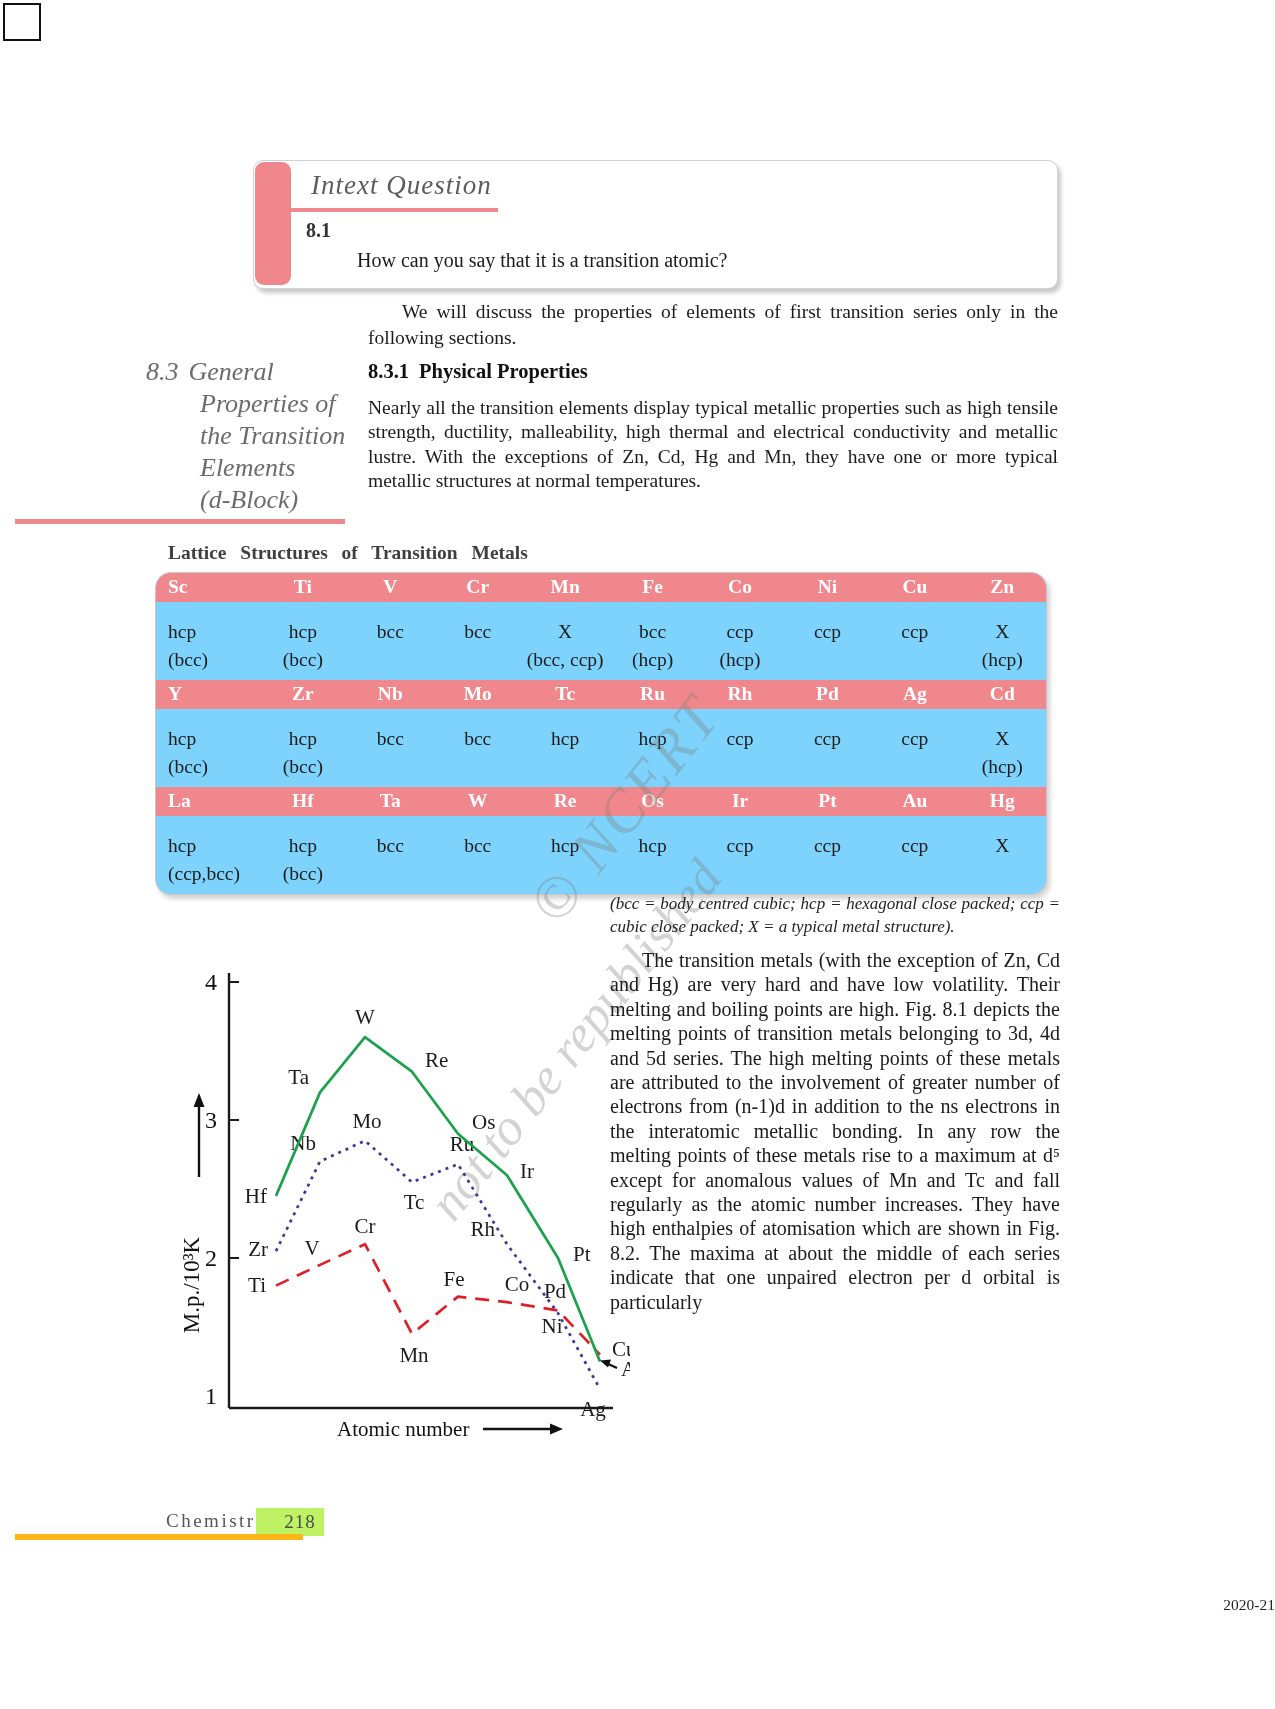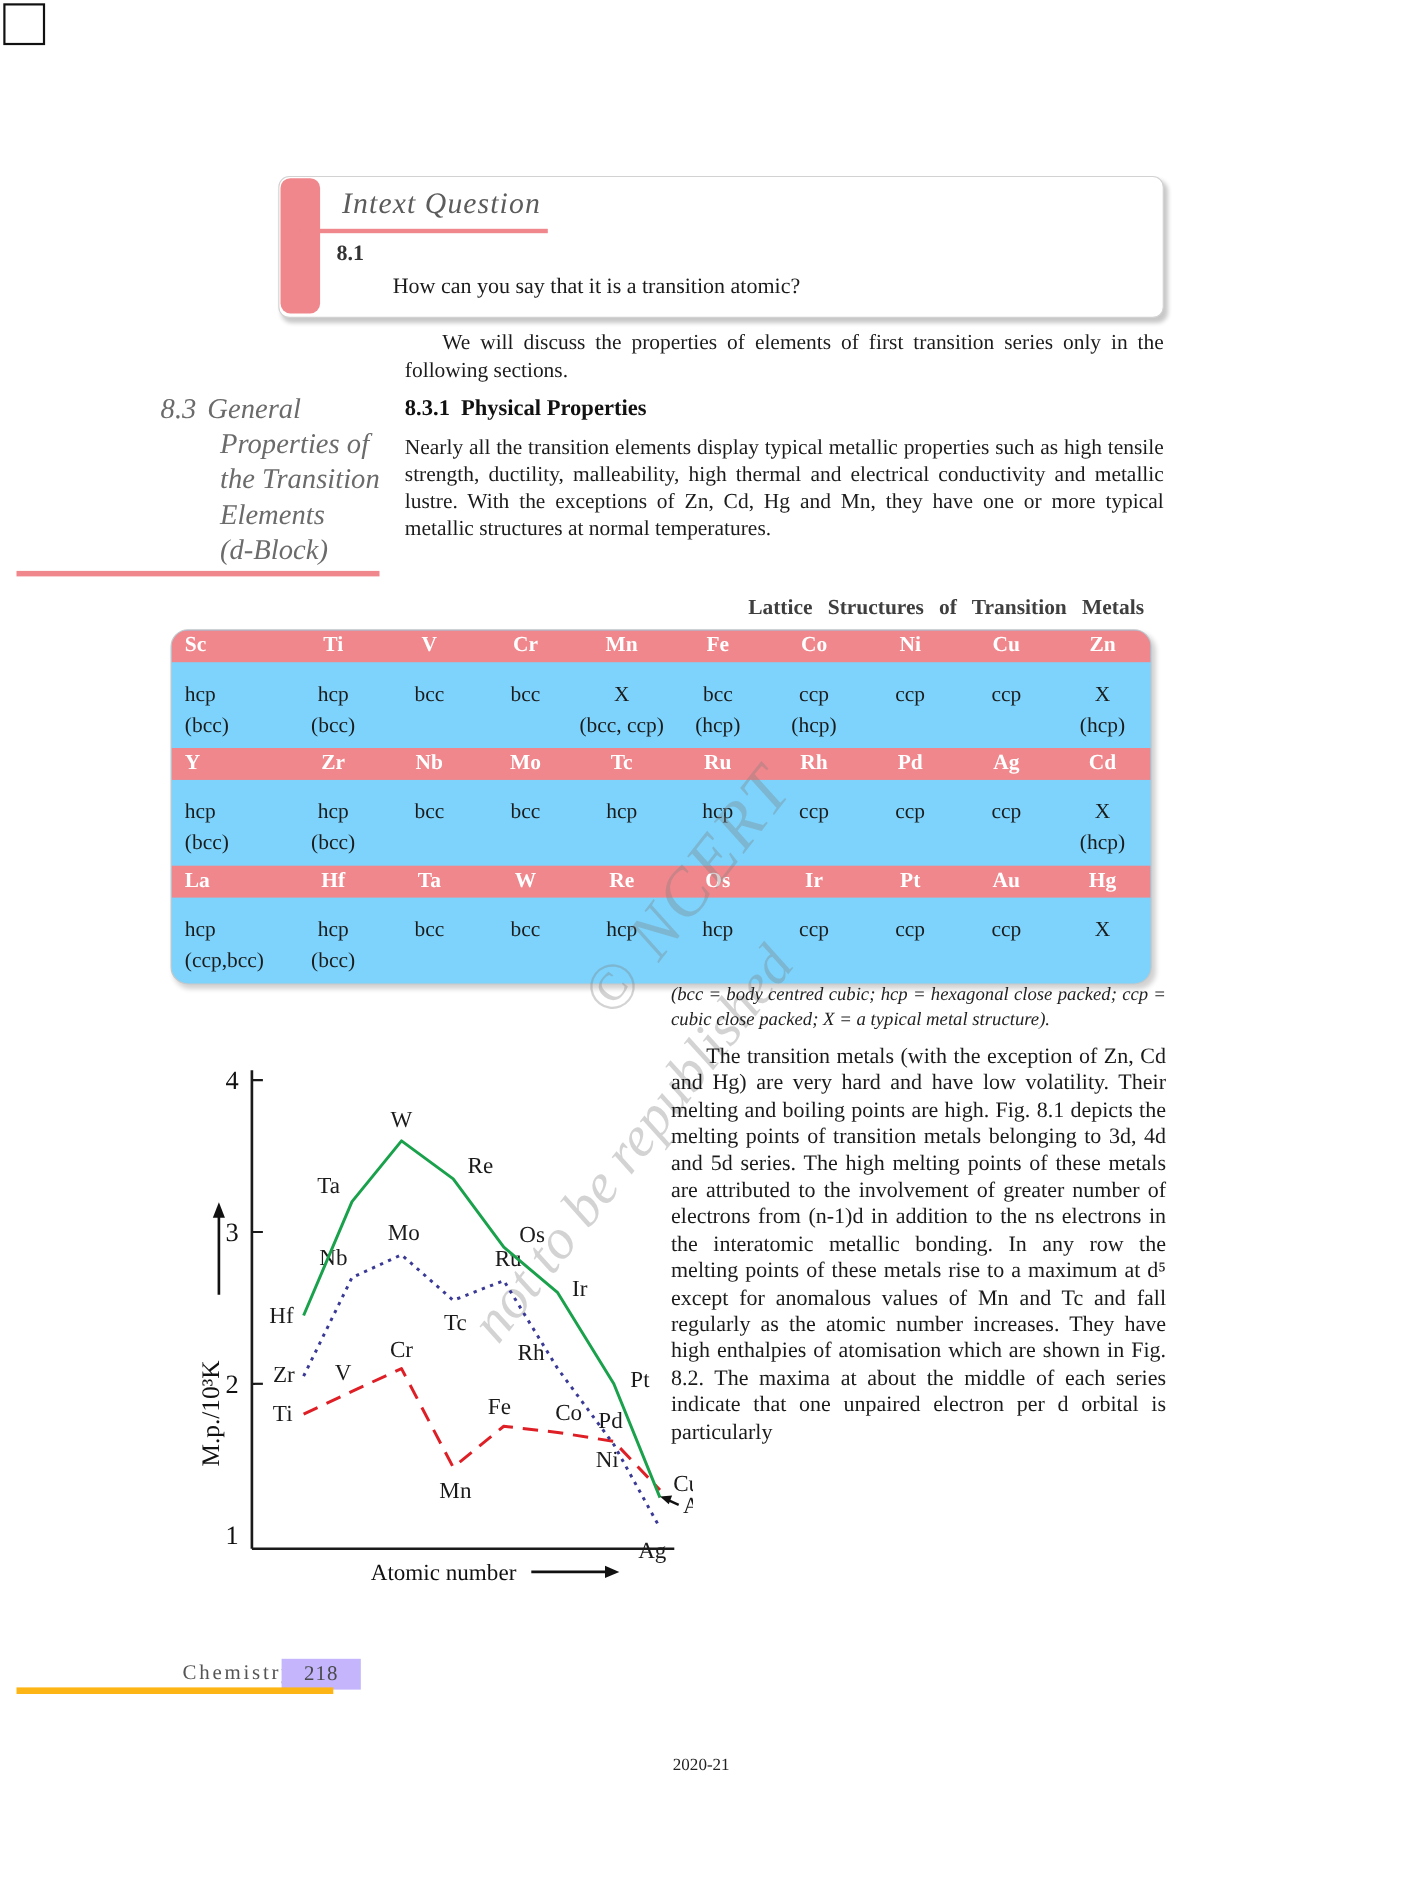--- a/index.html
+++ b/index.html
@@ -21,21 +21,21 @@
   
   .sec-head{left:146px;top:356px;width:230px;font-size:26px;font-style:italic;color:#6b6b6b;line-height:32px;}
   .sec-head .num{font-style:italic;margin-right:10px;}
   .sec-head .cont{padding-left:54px;}
   .pink-rule{left:15px;top:519px;width:330px;height:4.5px;background:#EF878C;}
   
   .subsec{left:368px;top:360px;font-size:20.5px;font-weight:bold;color:#111;}
   .subsec .n{margin-right:10px;}
   .subpara{left:368px;top:396px;width:690px;font-size:19.5px;line-height:24.4px;text-align:justify;}
   
-  .tbl-title{left:150px;top:542px;width:890px;text-align:right;font-size:19.5px;font-weight:bold;
+  .tbl-title{left:168px;top:542px;width:890px;text-align:left;font-size:19.5px;font-weight:bold;
              color:#3f3f3f;word-spacing:9px;}
   .table-card{left:155px;top:572px;width:890px;border:1.5px solid #c7c7c7;border-radius:16px;
               overflow:hidden;background:#7dd3fc;box-shadow:3px 4px 5px rgba(0,0,0,.18);}
   .t-head{display:grid;grid-template-columns:1.18fr repeat(9,1fr);background:#EF878C;
           color:#fff;font-weight:bold;font-size:19.5px;padding:3px 0 4px;}
   .t-head .c{text-align:center;}
   .t-head .c:first-child{text-align:left;padding-left:12px;}
   .t-data{display:grid;grid-template-columns:1.18fr repeat(9,1fr);padding:16px 0 6px;min-height:56px;}
   .t-data .c{text-align:center;font-size:19.5px;line-height:28px;}
   .t-data .c:first-child{text-align:left;padding-left:12px;}
@@ -48,24 +48,24 @@
   .chart{left:165px;top:955px;width:465px;height:500px;}
   .fig-cap{left:205px;top:1438px;width:385px;text-align:center;font-style:italic;
            font-size:19.5px;line-height:26px;color:#2e2e2e;}
   .fig-cap .pre{font-weight:bold;color:#555;margin-right:8px;}
   
   .footnote{left:610px;top:893px;width:450px;font-size:17px;font-style:italic;line-height:22.5px;
             text-align:justify;color:#222;}
   .bodypara{left:610px;top:948px;width:450px;font-size:20px;line-height:24.4px;text-align:justify;text-indent:32px;}
   
   .foot-left{left:140px;top:1510px;font-size:19px;color:#555;letter-spacing:2.5px;margin-left:26px;}
-  .foot-page{left:256px;top:1508px;width:72px;height:28px;background:#c4b5fd;color:#4a4a4a;
-             font-size:19px;text-align:center;line-height:28px;letter-spacing:1px;}
+  .foot-page{left:256px;top:1508px;width:48px;height:28px;background:#bef264;color:#4a4a4a;
+             font-size:19px;text-align:center;line-height:28px;letter-spacing:1px;padding-left:20px;}
   .foot-bar{left:15px;top:1534px;width:288px;height:6px;background:#FDB515;}
-  .foot-year{left:0;top:1596px;width:1275px;text-align:center;font-size:15.5px;color:#222;}
+  .foot-year{left:0;top:1596px;width:1275px;text-align:right;font-size:15.5px;color:#222;}
 </style>
 </head>
 <body>
 
 <div class="page">
 
   <div class="abs corner"></div>
 
   <div class="abs intext-card"></div>
   <div class="abs intext-bar"></div>

